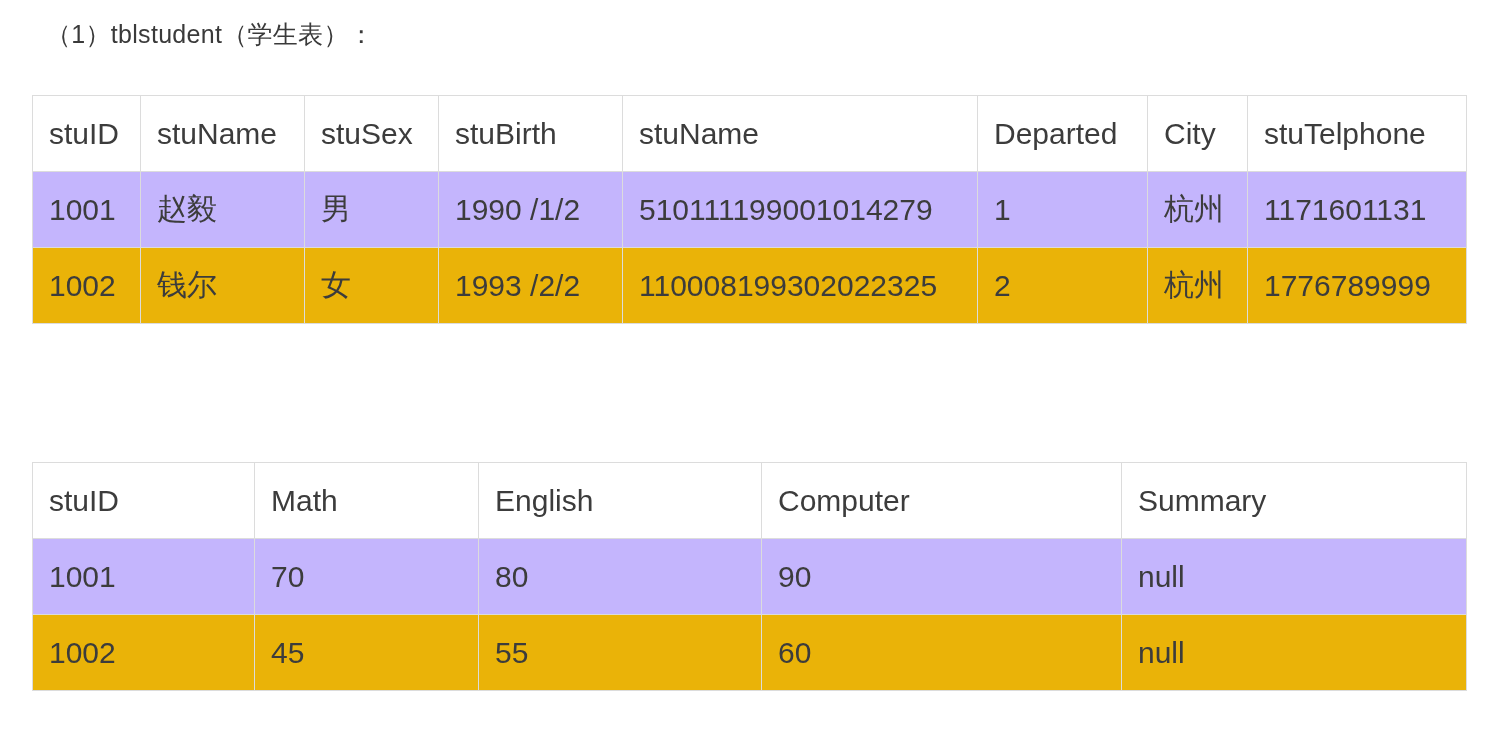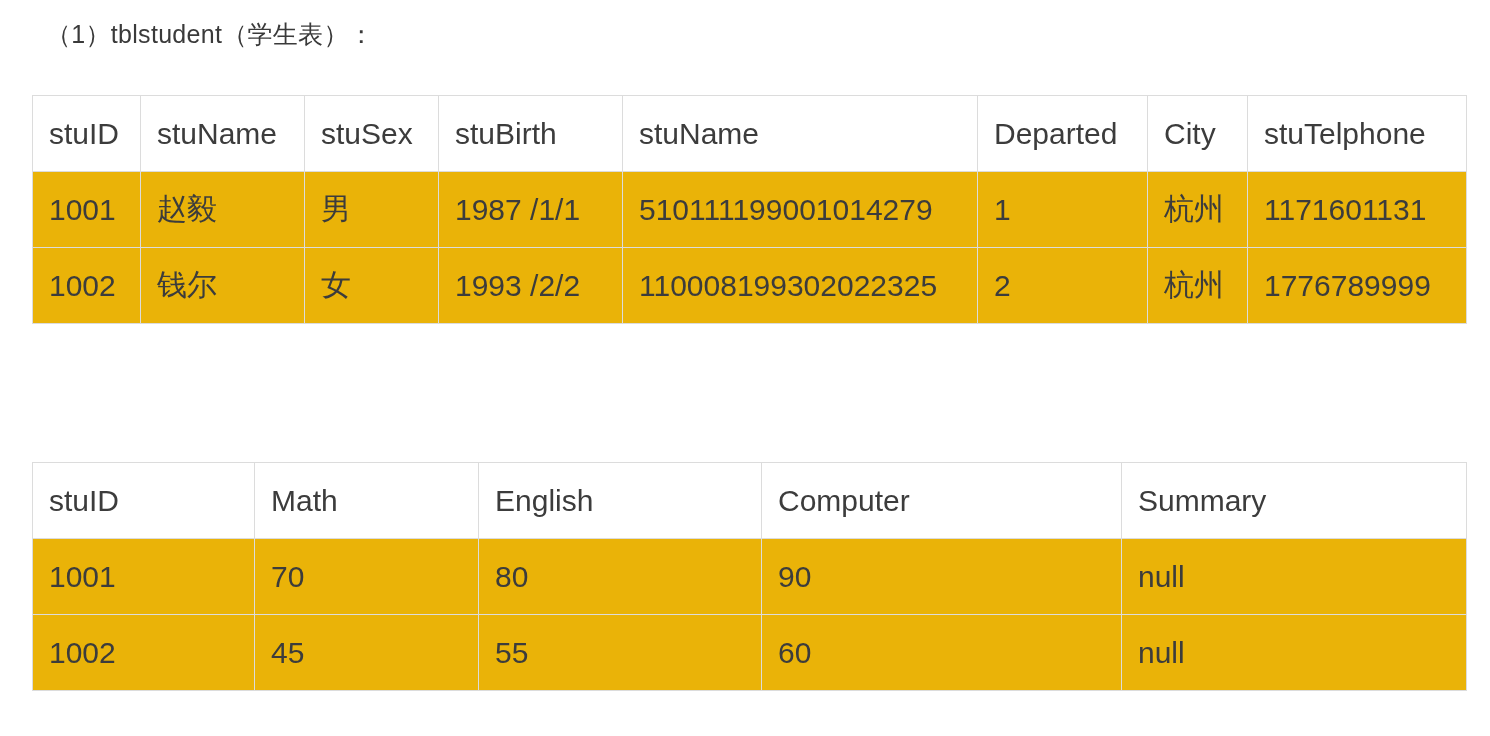--- a/index.html
+++ b/index.html
@@ -57,21 +57,21 @@
     padding: 0 16px;
     height: 76px;
     box-sizing: border-box;
     white-space: nowrap;
     overflow: hidden;
   }
   table.data-table thead th {
     background: #ffffff;
   }
   table.data-table tbody tr.striped td {
-    background: #eab308;
+    background: #c4b5fd;
   }
   table.data-table tbody tr.plain td {
     background: #eab308;
   }
 
   
   #table-student {
     left: 32px;
     top: 95px;
     width: 1434px;
@@ -125,21 +125,21 @@
         <th>Departed</th>
         <th>City</th>
         <th>stuTelphone</th>
       </tr>
     </thead>
     <tbody>
       <tr class="striped">
         <td>1001</td>
         <td>赵毅</td>
         <td>男</td>
-        <td>1987 /1/1</td>
+        <td>1990 /1/2</td>
         <td>510111199001014279</td>
         <td>1</td>
         <td>杭州</td>
         <td>1171601131</td>
       </tr>
       <tr class="plain">
         <td>1002</td>
         <td>钱尔</td>
         <td>女</td>
         <td>1993 /2/2</td>

